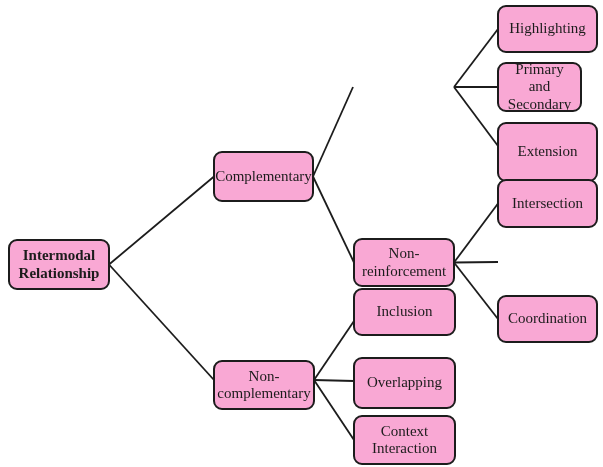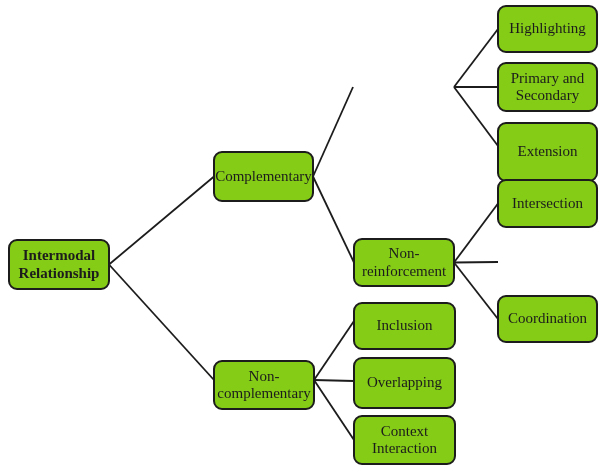--- a/index.html
+++ b/index.html
@@ -21,21 +21,21 @@
     top: 0;
     width: 603px;
     height: 467px;
     pointer-events: none;
   }
   .node {
     position: absolute;
     box-sizing: border-box;
     border: 2px solid #1c1c1c;
     border-radius: 9px;
-    background: #84cc16;
+    background: #f9a8d4;
     display: flex;
     align-items: center;
     justify-content: center;
     text-align: center;
     padding: 2px 4px;
     font-size: 15px;
     line-height: 1.15;
     color: #1c1c1c;
     z-index: 2;
   }
@@ -74,37 +74,37 @@
 
   <div class="node" style="left:213px; top:360px; width:102px; height:50px;">
     <span>Non-complementary</span>
   </div>
 
 
   <div class="node" style="left:353px; top:238px; width:102px; height:49px;">
     <span>Non-reinforcement</span>
   </div>
 
-  <div class="node" style="left:353px; top:302px; width:103px; height:48px;">
+  <div class="node" style="left:353px; top:288px; width:103px; height:48px;">
     <span>Inclusion</span>
   </div>
 
   <div class="node" style="left:353px; top:357px; width:103px; height:52px;">
     <span>Overlapping</span>
   </div>
 
   <div class="node" style="left:353px; top:415px; width:103px; height:50px;">
     <span>Context Interaction</span>
   </div>
 
   <div class="node" style="left:497px; top:5px; width:101px; height:48px;">
     <span>Highlighting</span>
   </div>
 
-  <div class="node" style="left:497px; top:62px; width:101px; height:50px;justify-content:center;">
+  <div class="node" style="left:497px; top:62px; width:85px; height:50px;justify-content:center;">
     <span>Primary and Secondary</span>
   </div>
 
   <div class="node" style="left:497px; top:122px; width:101px; height:60px;">
     <span>Extension</span>
   </div>
 
   <div class="node" style="left:497px; top:179px; width:101px; height:49px;">
     <span>Intersection</span>
   </div>

